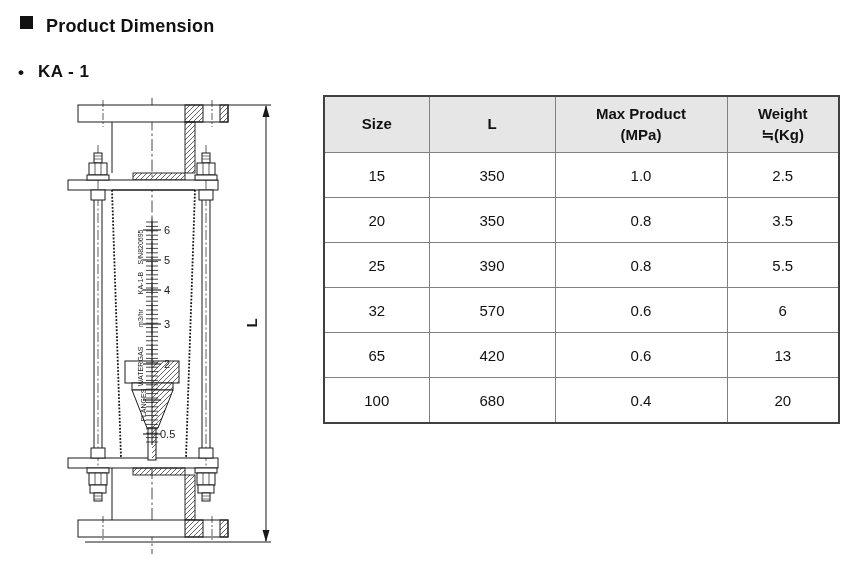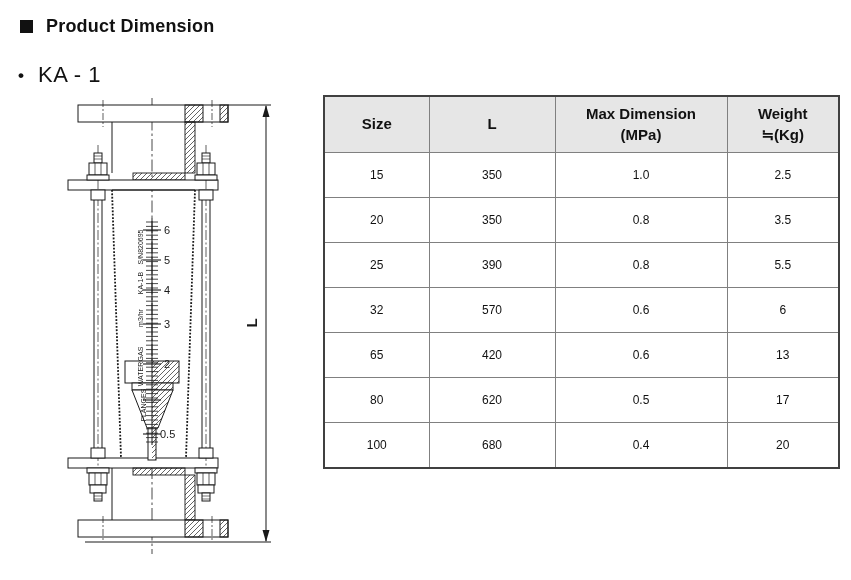--- a/index.html
+++ b/index.html
@@ -1,42 +1,42 @@
 <!DOCTYPE html>
 <html style="--header-bg: #e6e6e6; --outer-border: #404040; --inner-border: #808080;"><head>
 <meta charset="utf-8">
 <style>
   html,body{margin:0;padding:0;}
   body{
     width:851px;height:580px;background:#ffffff;position:relative;
     font-family:"Liberation Sans",sans-serif;color:#111;overflow:hidden;
   }
   
-  .section-head{position:absolute;left:20px;top:16px;display:flex;align-items:center;gap:13px;}
+  .section-head{position:absolute;left:20px;top:16px;display:flex;gap:13px;}
   .square-bullet{width:13px;height:13px;background:#111;display:inline-block;}
   .section-title{font-size:18px;font-weight:bold;letter-spacing:.2px;}
   .model-head{position:absolute;left:18px;top:62px;display:flex;align-items:center;gap:14px;}
   .round-bullet{font-size:17px;font-weight:bold;line-height:1;}
-  .model-title{font-size:22px;font-weight:normal;letter-spacing:.5px;}
+  .model-title{font-size:17px;font-weight:bold;letter-spacing:.5px;}
   
   .drawing{position:absolute;left:55px;top:90px;width:250px;height:480px;}
   
   .spec-table{
     position:absolute;left:323px;top:95px;border-collapse:collapse;table-layout:fixed;
     border:2px solid var(--outer-border,#404040);
   }
   .spec-table th,.spec-table td{
     border:1.5px solid var(--inner-border,#808080);
     text-align:center;vertical-align:middle;padding:0;
   }
   .spec-table th{
     background:var(--header-bg,#e6e6e6);
     height:55px;font-size:15px;font-weight:bold;line-height:1.35;
   }
-  .spec-table td{height:44px;font-size:12px;}
+  .spec-table td{height:44px;font-size:15px;}
 </style>
 </head>
 <body>
 
 <div class="section-head">
   <span class="square-bullet"></span>
   <span class="section-title">Product Dimension</span>
 </div>
 
 <div class="model-head">
@@ -250,21 +250,21 @@
   </colgroup>
   <thead>
       <tr id="spec-head">
         <th>
           <div>Size</div>
         </th>
         <th>
           <div>L</div>
         </th>
         <th>
-          <div>Max Dimension</div>
+          <div>Max Product</div>
           <div>(MPa)</div>
         </th>
         <th>
           <div>Weight</div>
           <div>≒(Kg)</div>
         </th>
       </tr>
     </thead>
   <tbody id="spec-body">
       <tr>
@@ -291,25 +291,19 @@
         <td>0.6</td>
         <td>6</td>
       </tr>
       <tr>
         <td>65</td>
         <td>420</td>
         <td>0.6</td>
         <td>13</td>
       </tr>
       <tr>
-        <td>80</td>
-        <td>620</td>
-        <td>0.5</td>
-        <td>17</td>
-      </tr>
-      <tr>
         <td>100</td>
         <td>680</td>
         <td>0.4</td>
         <td>20</td>
       </tr>
     </tbody>
 </table>
 
 </body></html>

